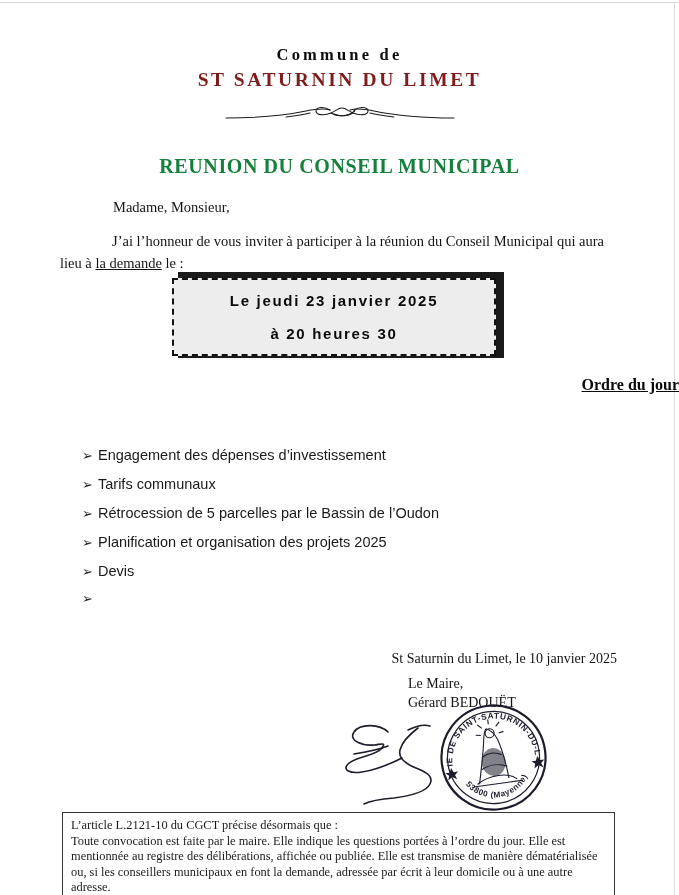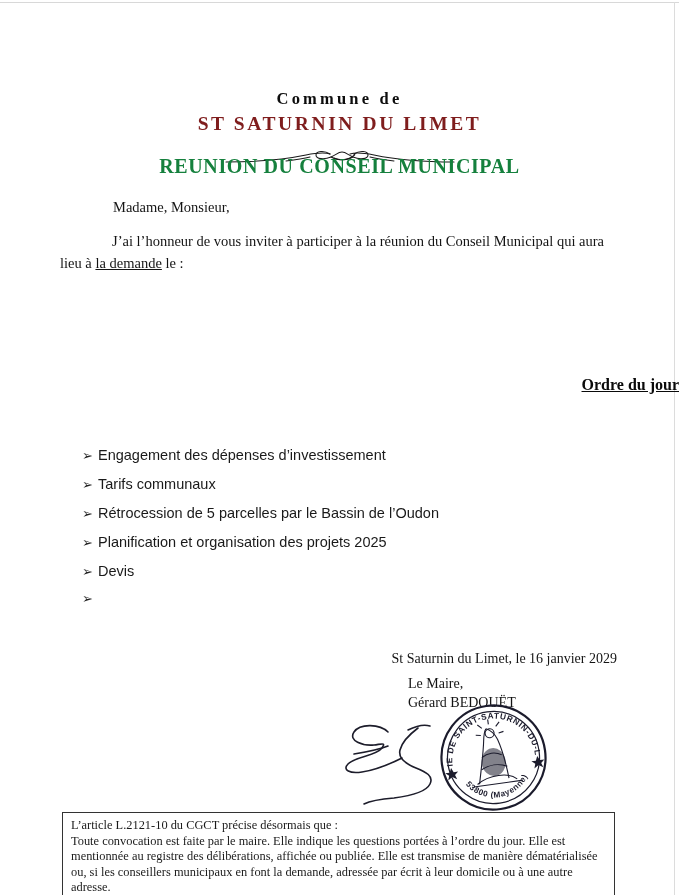--- a/index.html
+++ b/index.html
@@ -40,21 +40,20 @@
     width: 679px;
     text-align: center;
   }
   .commune-line {
     font-family: "Liberation Serif", serif;
     font-size: 16.5px;
     font-weight: bold;
     letter-spacing: 3.2px;
     color: #0d0d0d;
     line-height: 1.35;
-    margin-top: 44px;
   }
   .town-line {
     font-family: "Liberation Serif", serif;
     font-size: 19.5px;
     font-weight: bold;
     letter-spacing: 2.6px;
     color: #7f1d1d;
     line-height: 1.35;
     margin-top: 1px;
   }
@@ -269,20 +268,27 @@
       </svg>
     </div>
   </div>
 
   <div class="doc-title">REUNION DU CONSEIL MUNICIPAL</div>
 
   <div class="salutation">Madame, Monsieur,</div>
 
   <div class="intro"><span>J’ai l’honneur de vous inviter à participer à la réunion du Conseil Municipal qui aura lieu à </span><span class="u">la demande</span><span> le :</span></div>
 
+  <div class="date-box-wrap">
+    <div class="date-box-shadow"></div>
+    <div class="date-box">
+      <div class="date-line">Le jeudi 23 janvier 2025</div>
+      <div class="date-line second">à 20 heures 30</div>
+    </div>
+  </div>
 
   <div class="ordre">Ordre du jour</div>
 
   <div class="agenda">
     <div class="agenda-item">
       <span class="agenda-bullet">➢</span>
       <span class="agenda-label">Engagement des dépenses d’investissement</span>
     </div>
     <div class="agenda-item">
       <span class="agenda-bullet">➢</span>
@@ -298,21 +304,21 @@
     </div>
     <div class="agenda-item">
       <span class="agenda-bullet">➢</span>
       <span class="agenda-label">Devis</span>
     </div>
     <div class="agenda-item">
       <span class="agenda-bullet">➢</span>
     </div>
   </div>
 
-  <div class="sig-place">St Saturnin du Limet, le 16 janvier 2029</div>
+  <div class="sig-place">St Saturnin du Limet, le 10 janvier 2025</div>
   <div class="sig-role">
     <div>Le Maire,</div>
     <div>Gérard BEDOUËT</div>
   </div>
 
   <div class="signature">
     <svg width="140" height="95" viewBox="0 0 140 95" xmlns="http://www.w3.org/2000/svg">
       <g fill="none" stroke="#1d1d2b" stroke-width="1.6" stroke-linecap="round" stroke-linejoin="round">
         <path d="M58 20 C 50 12, 30 11, 24 20 C 18 29, 33 34, 44 33 C 52 32, 56 30, 52 36 C 46 44, 26 44, 18 52 C 12 58, 20 62, 32 60 C 46 58, 60 52, 72 46"></path>
         <path d="M88 16 C 80 22, 72 30, 70 38 C 68 46, 76 52, 86 56 C 96 60, 104 64, 100 72 C 96 80, 80 84, 64 86 C 52 87, 42 88, 34 92"></path>

